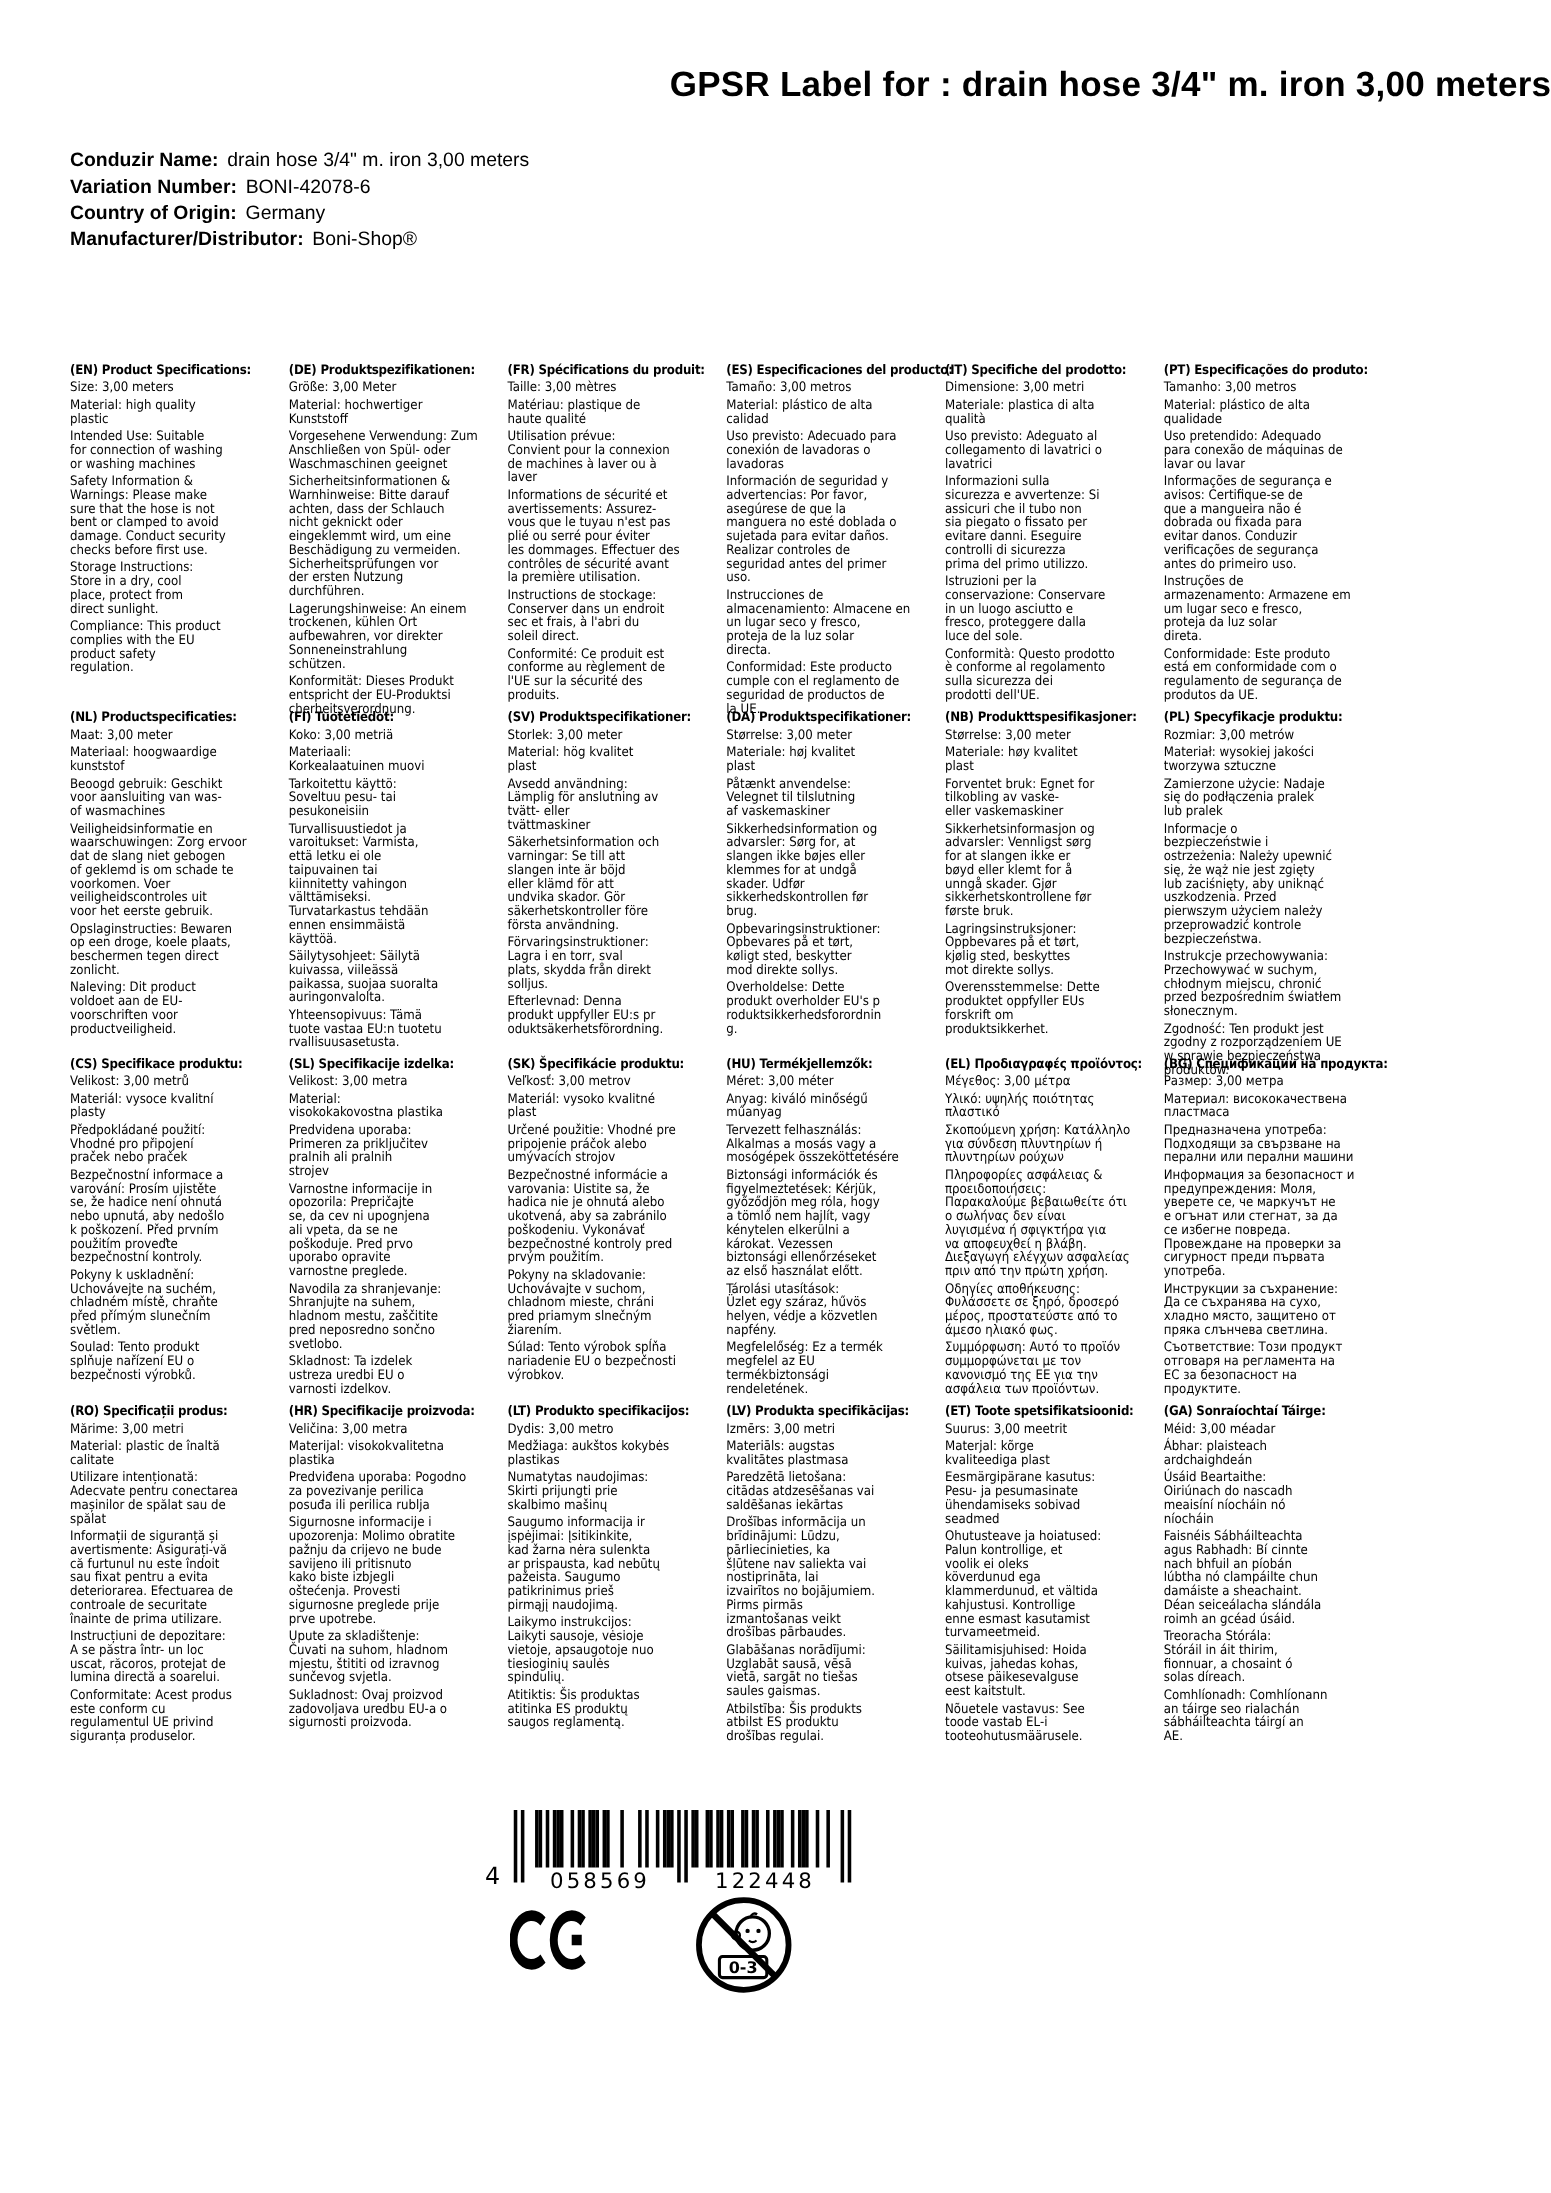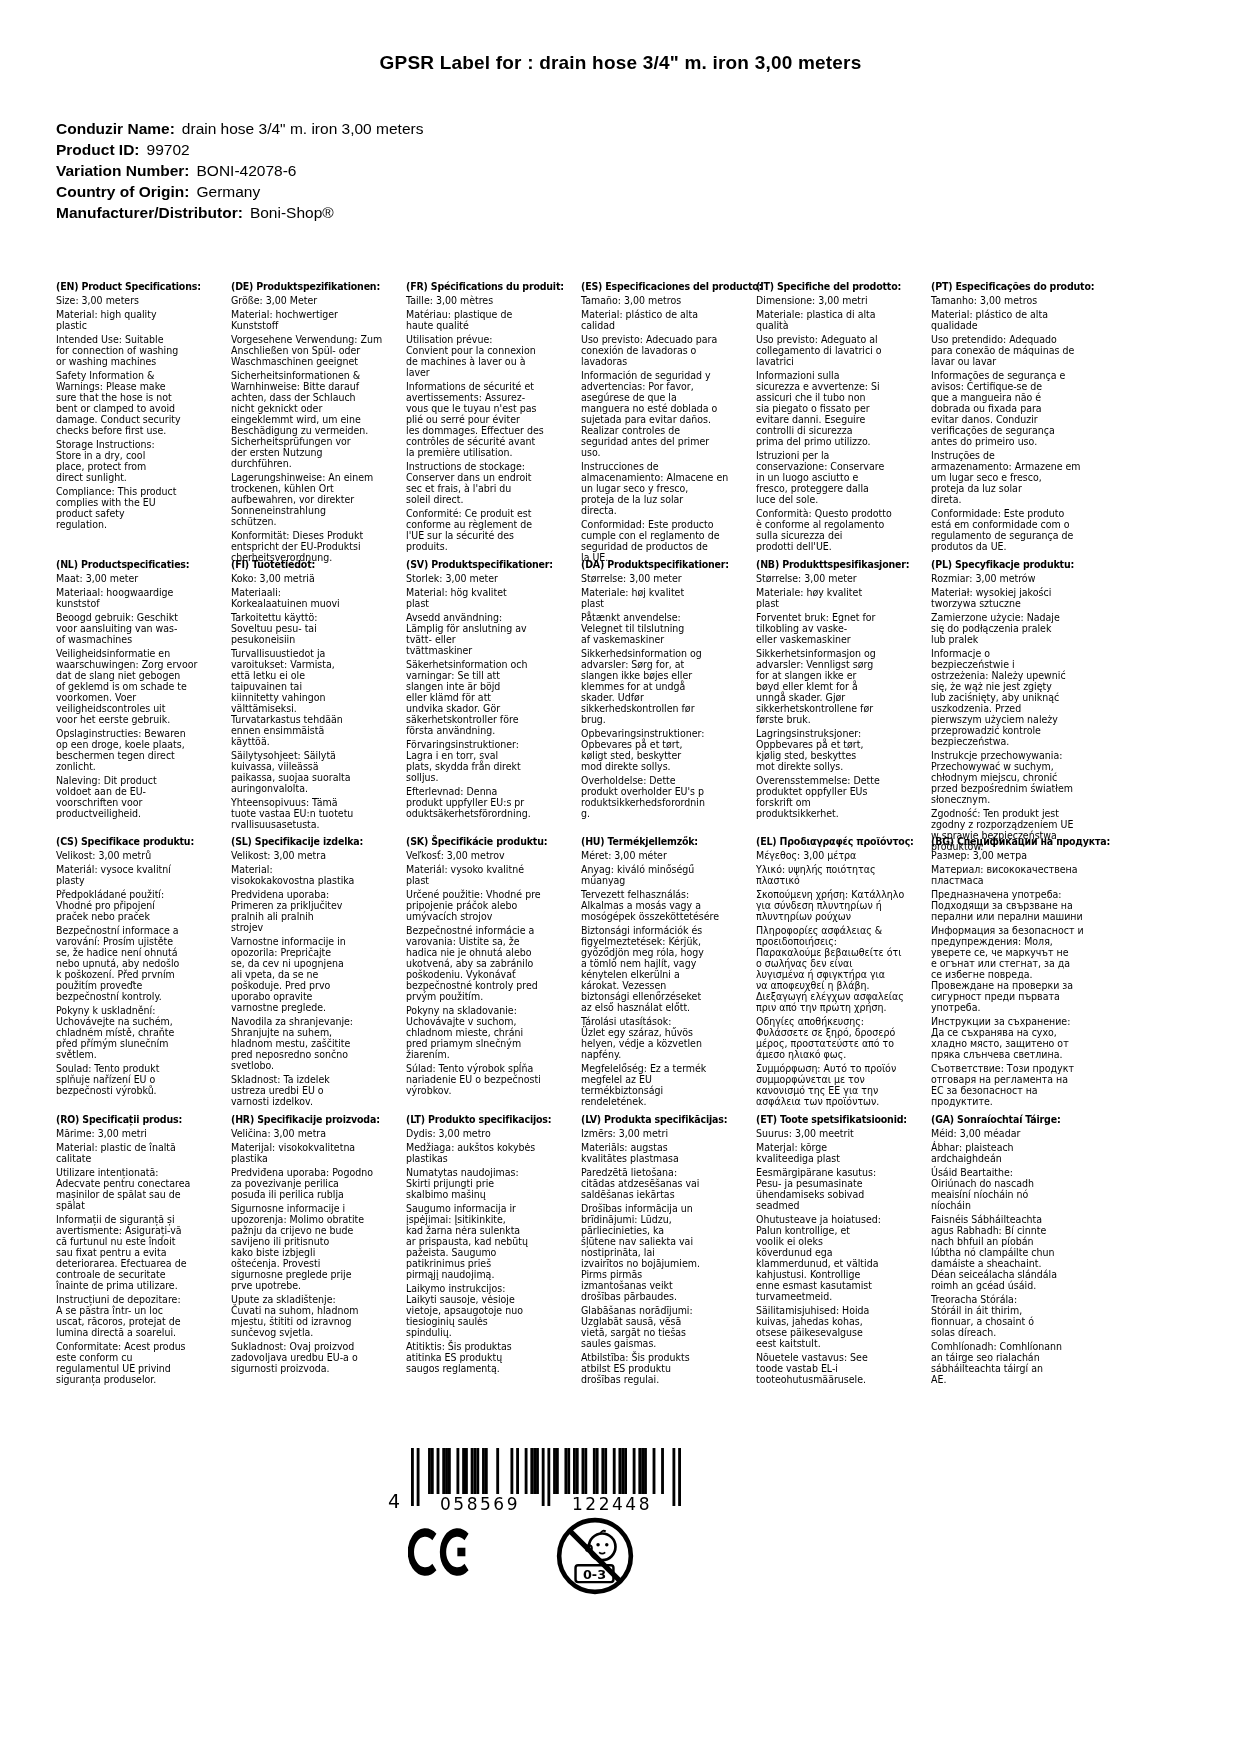--- a/index.html
+++ b/index.html
@@ -4,33 +4,33 @@
 <style>
   * { margin:0; padding:0; box-sizing:border-box; }
   html,body { background:#ffffff; }
   body {
     width:1241px; height:1754px; position:relative;
     font-family:"DejaVu Sans", sans-serif; color:#000;
     overflow:hidden;
   }
   .title {
     position:absolute; top:52px; left:0; width:100%;
-    text-align:center;
+    text-align:right;
     font-family:"Liberation Sans", sans-serif;
-    font-size:19px; font-weight:bold; letter-spacing:.2px;
+    font-size:28px; font-weight:bold; letter-spacing:.2px;
   }
   .product-info {
     position:absolute; top:118px; left:56px;
     font-family:"Liberation Sans", sans-serif;
     font-size:15.5px; line-height:21px;
   }
   .field { white-space:nowrap; }
   .flabel { font-weight:bold; margin-right:7px; }
   .grid {
-    position:absolute; top:281px; left:56px;
+    position:absolute; top:291px; left:56px;
     display:grid; grid-template-columns:repeat(6,175px);
     grid-auto-rows:277.5px; align-items:start;
   }
   .block {
     width:192px; transform:scaleX(0.9); transform-origin:left top;
     font-size:10.5px; line-height:11px;
   }
   .bhead { font-weight:bold; white-space:pre; letter-spacing:-0.2px; margin-bottom:1px; }
   .bpara { white-space:pre; margin-top:3px; }
   .barcode {
@@ -52,23 +52,20 @@
 </head>
 <body>
 
 <h1 class="title">GPSR Label for : drain hose 3/4" m. iron 3,00 meters</h1>
 
 <div class="product-info" id="product-info">
   <div class="field">
     <span class="flabel">Conduzir Name:</span><span class="fvalue">drain hose 3/4" m. iron 3,00 meters</span>
   </div>
 
-  <div class="field">
-    <span class="flabel">Product ID:</span><span class="fvalue">99702</span>
-  </div>
 
   <div class="field">
     <span class="flabel">Variation Number:</span><span class="fvalue">BONI-42078-6</span>
   </div>
 
   <div class="field">
     <span class="flabel">Country of Origin:</span><span class="fvalue">Germany</span>
   </div>
 
   <div class="field">

